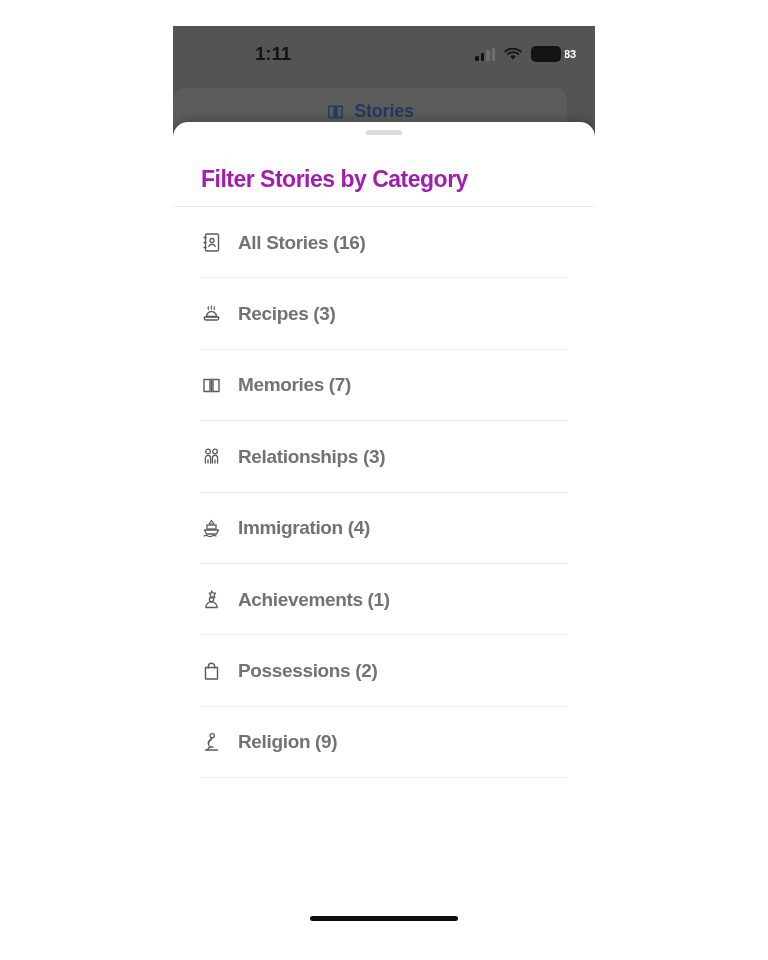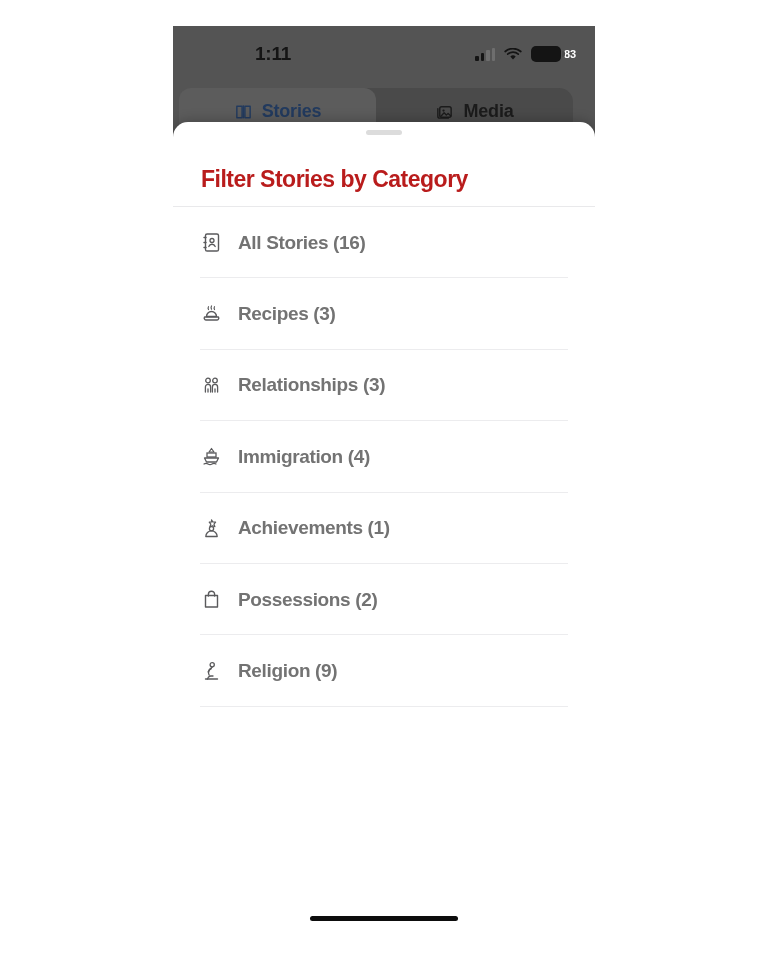--- a/index.html
+++ b/index.html
@@ -104,21 +104,21 @@
     top: 5px;
     width: 2.2px;
     height: 6px;
     border-radius: 0 2px 2px 0;
     background: #4a4a4a;
   }
 
   
   #tabbar {
     position: absolute;
-    left: 6px;
+    left: 0;
     top: 62px;
     width: 394px;
     height: 46px;
     background: #4a4a4a;
     border-radius: 14px;
     display: flex;
   }
   .tab {
     flex: 1;
     height: 46px;
@@ -163,21 +163,21 @@
     border-radius: 3px;
     background: #dcdcdc;
   }
 
   #sheet-title {
     position: absolute;
     left: 28px;
     top: 44px;
     font-size: 23px;
     font-weight: bold;
-    color: #b91c1c;
+    color: #a21caf;
     letter-spacing: -0.5px;
   }
 
   #sheet-divider {
     position: absolute;
     left: 0;
     top: 84px;
     width: 422px;
     height: 1px;
     background: #e9e9eb;
@@ -270,29 +270,20 @@
     </div>
 
     <div id="tabbar">
       <div class="tab active">
         <svg class="tab-icon" viewBox="0 0 20 20">
           <path d="M3 4.5 h5.5 v12 H3 Z M11.5 4.5 H17 v12 h-5.5 Z" stroke="#223a5e" stroke-width="1.5" fill="none" stroke-linejoin="round"></path>
           <path d="M9.9 4.2 v12.4" stroke="#223a5e" stroke-width="1.5" stroke-linecap="round"></path>
         </svg>
         <span class="tab-label">Stories</span>
       </div>
-      <div class="tab inactive">
-        <svg class="tab-icon" viewBox="0 0 20 20">
-          <rect x="5" y="5" width="12" height="11" rx="2" stroke="#1b1b1b" stroke-width="1.5" fill="none"></rect>
-          <path d="M3 7 v8 a2 2 0 0 0 2 2 h9" stroke="#1b1b1b" stroke-width="1.5" fill="none" stroke-linecap="round"></path>
-          <circle cx="9" cy="9" r="1.2" fill="#1b1b1b"></circle>
-          <path d="M6.2 15 l3.4-3.6 2.3 2.3 1.9-1.7 3.2 3" stroke="#1b1b1b" stroke-width="1.4" fill="none" stroke-linejoin="round"></path>
-        </svg>
-        <span class="tab-label">Media</span>
-      </div>
     </div>
 
     <div id="sheet">
 
       <div id="drag-handle"></div>
 
       <div id="sheet-title">Filter Stories by Category</div>
 
       <div id="sheet-divider"></div>
 
@@ -315,20 +306,30 @@
           <span class="cat-icon">
             <svg width="23" height="23" viewBox="0 0 23 23">
               <path d="M8.5 6.5 q-.9-1.4 0-2.8 M11.5 6.2 q-.9-1.6 0-3.2 M14.5 6.5 q-.9-1.4 0-2.8" stroke="#5a5a5c" stroke-width="1.2" fill="none" stroke-linecap="round"></path>
               <path d="M6.5 13.5 a5 5 0 0 1 10 0 Z" stroke="#5a5a5c" stroke-width="1.4" fill="none" stroke-linejoin="round"></path>
               <path d="M4.5 14 h14 a2 2 0 0 1 -2 3 H6.5 a2 2 0 0 1 -2 -3 Z" stroke="#5a5a5c" stroke-width="1.4" fill="none" stroke-linejoin="round"></path>
             </svg>
           </span>
           <span class="cat-label">Recipes (3)</span>
         </div>
 
+        <div class="cat-row">
+          <span class="cat-icon">
+            <svg width="23" height="23" viewBox="0 0 23 23">
+              <path d="M4 5.5 h6 v12 H4 Z" stroke="#5a5a5c" stroke-width="1.4" fill="none" stroke-linejoin="round"></path>
+              <path d="M13 5.5 h6 v12 h-6 Z" stroke="#5a5a5c" stroke-width="1.4" fill="none" stroke-linejoin="round"></path>
+              <path d="M11.5 5 v13" stroke="#5a5a5c" stroke-width="1.4" stroke-linecap="round"></path>
+            </svg>
+          </span>
+          <span class="cat-label">Memories (7)</span>
+        </div>
 
         <div class="cat-row">
           <span class="cat-icon">
             <svg width="23" height="23" viewBox="0 0 23 23">
               <circle cx="8" cy="6.5" r="2.3" stroke="#5a5a5c" stroke-width="1.3" fill="none"></circle>
               <circle cx="15" cy="6.5" r="2.3" stroke="#5a5a5c" stroke-width="1.3" fill="none"></circle>
               <path d="M5.4 18 v-5 a2.6 2.6 0 0 1 5.2 0 v5" stroke="#5a5a5c" stroke-width="1.3" fill="none" stroke-linecap="round"></path>
               <path d="M12.4 18 v-5 a2.6 2.6 0 0 1 5.2 0 v5" stroke="#5a5a5c" stroke-width="1.3" fill="none" stroke-linecap="round"></path>
               <path d="M8 18 v-3 M15 18 v-3" stroke="#5a5a5c" stroke-width="1.3" stroke-linecap="round"></path>
             </svg>

